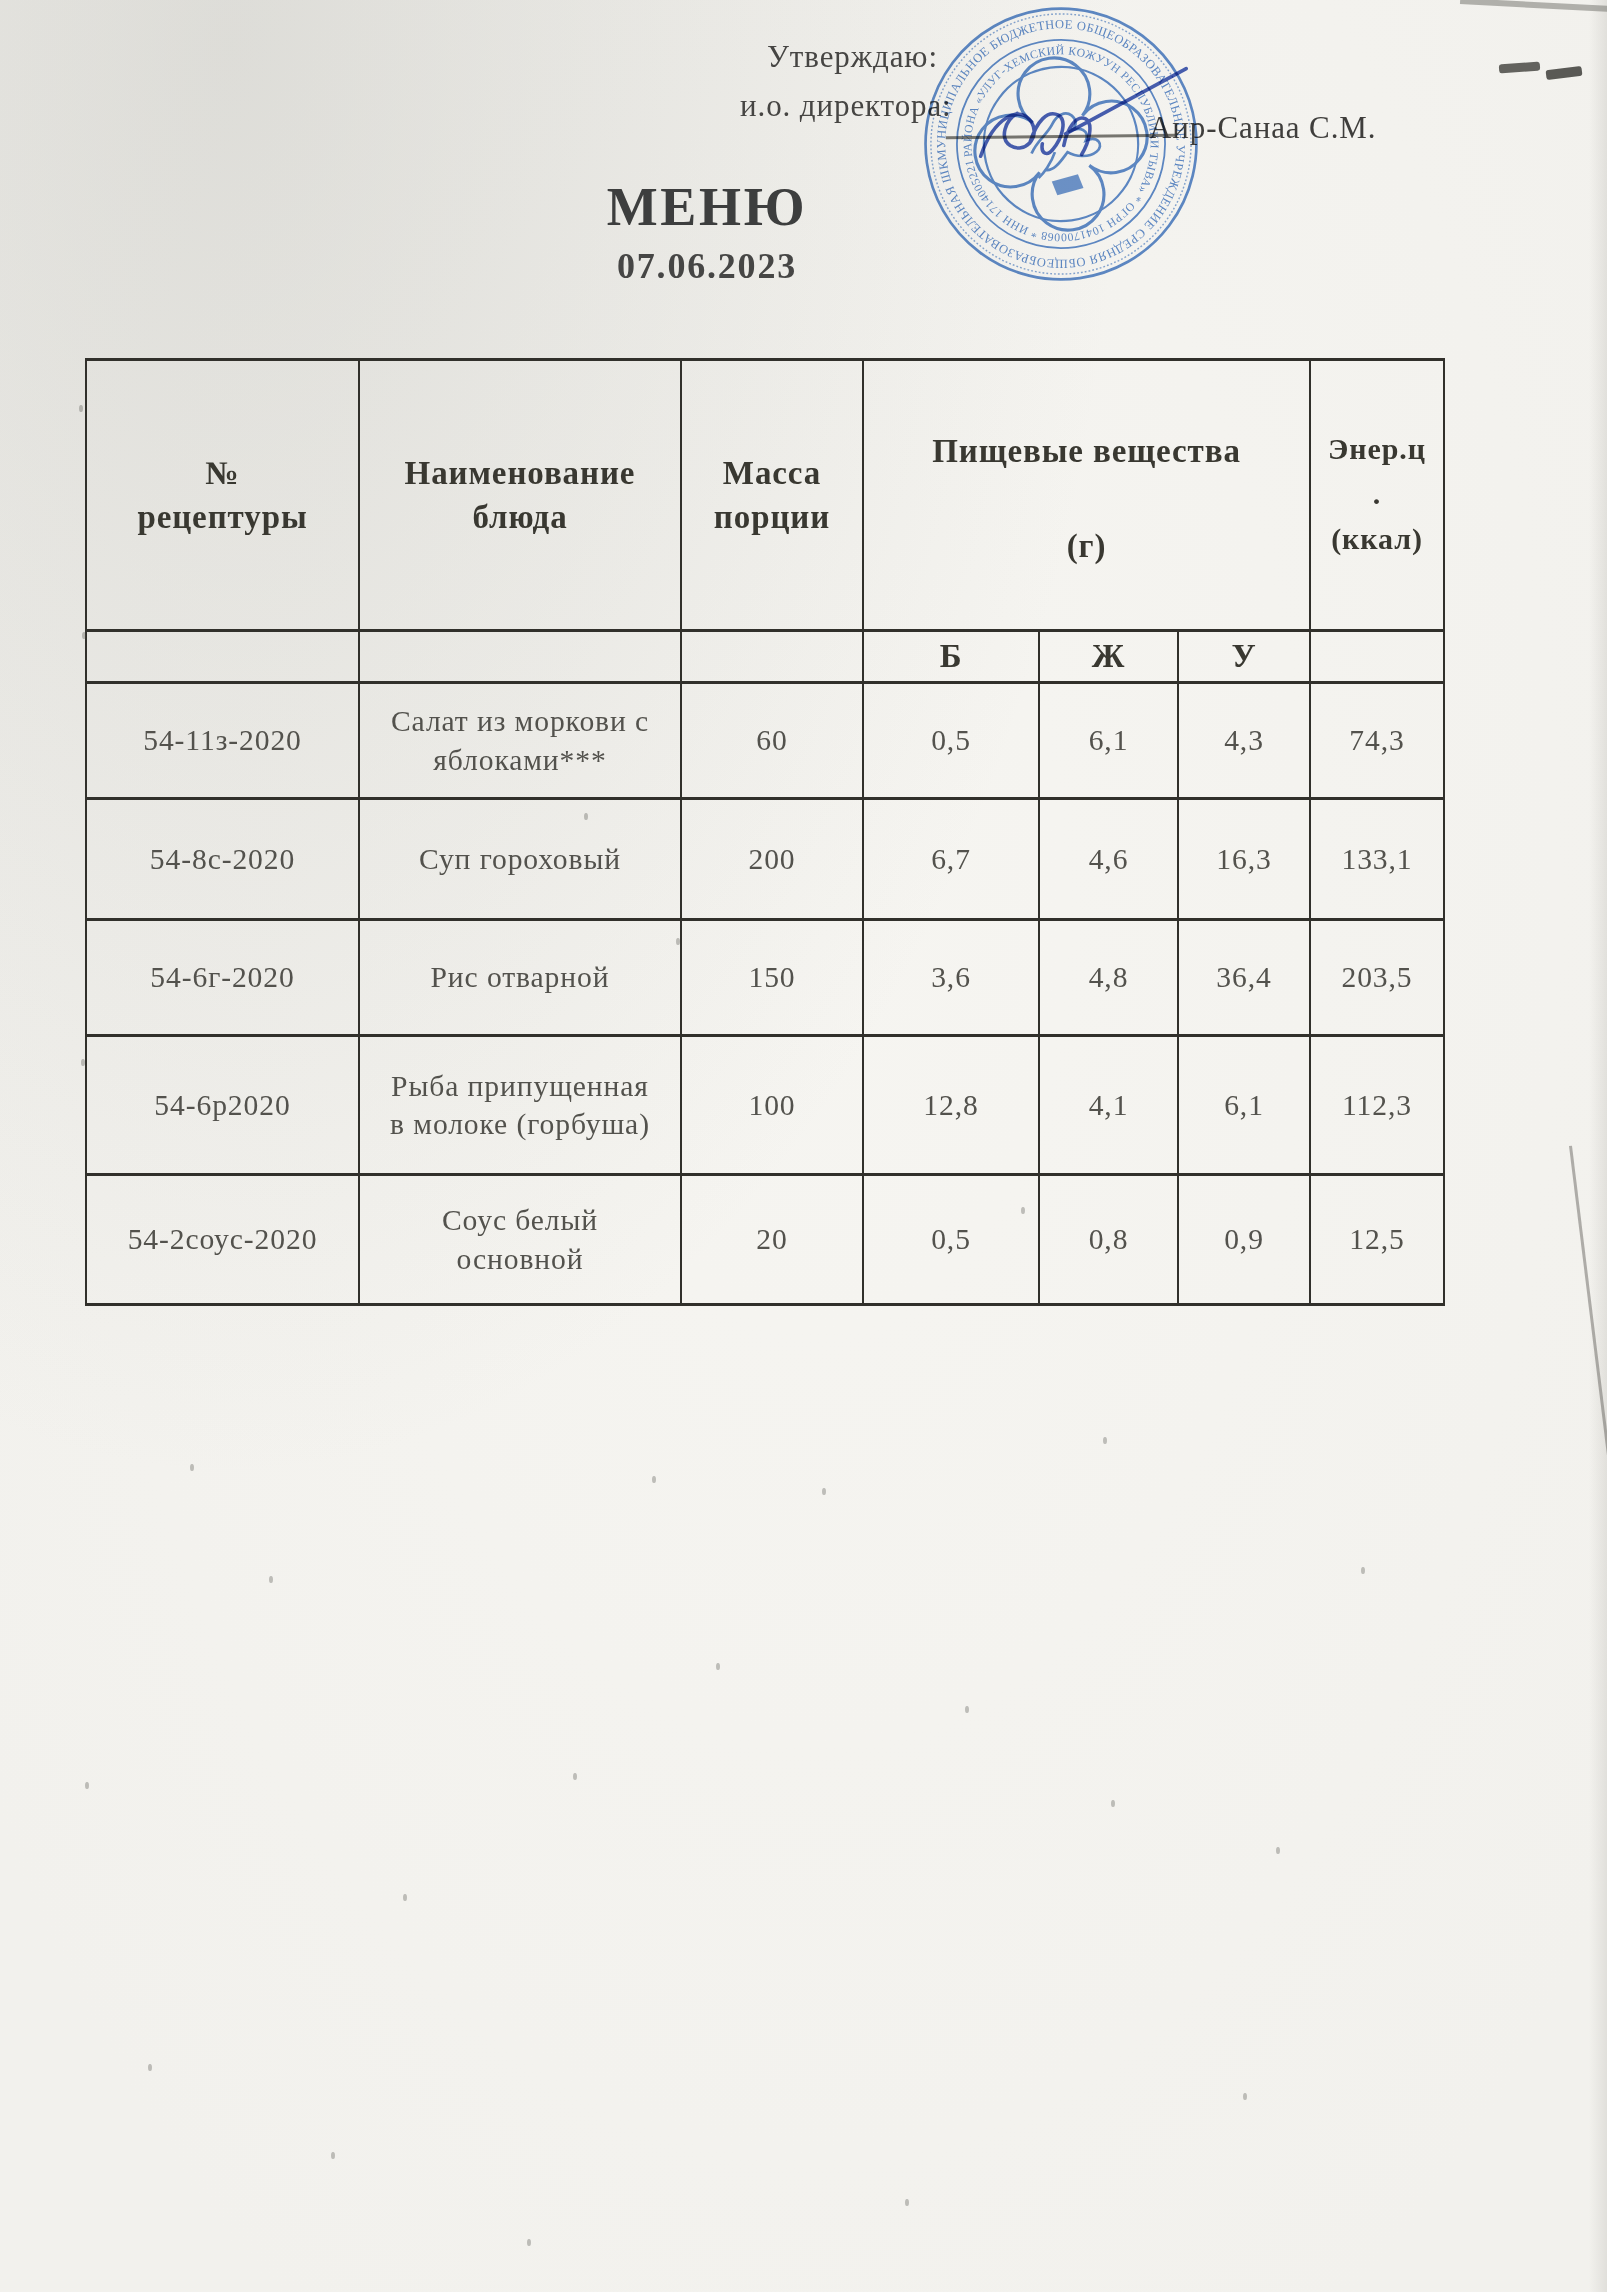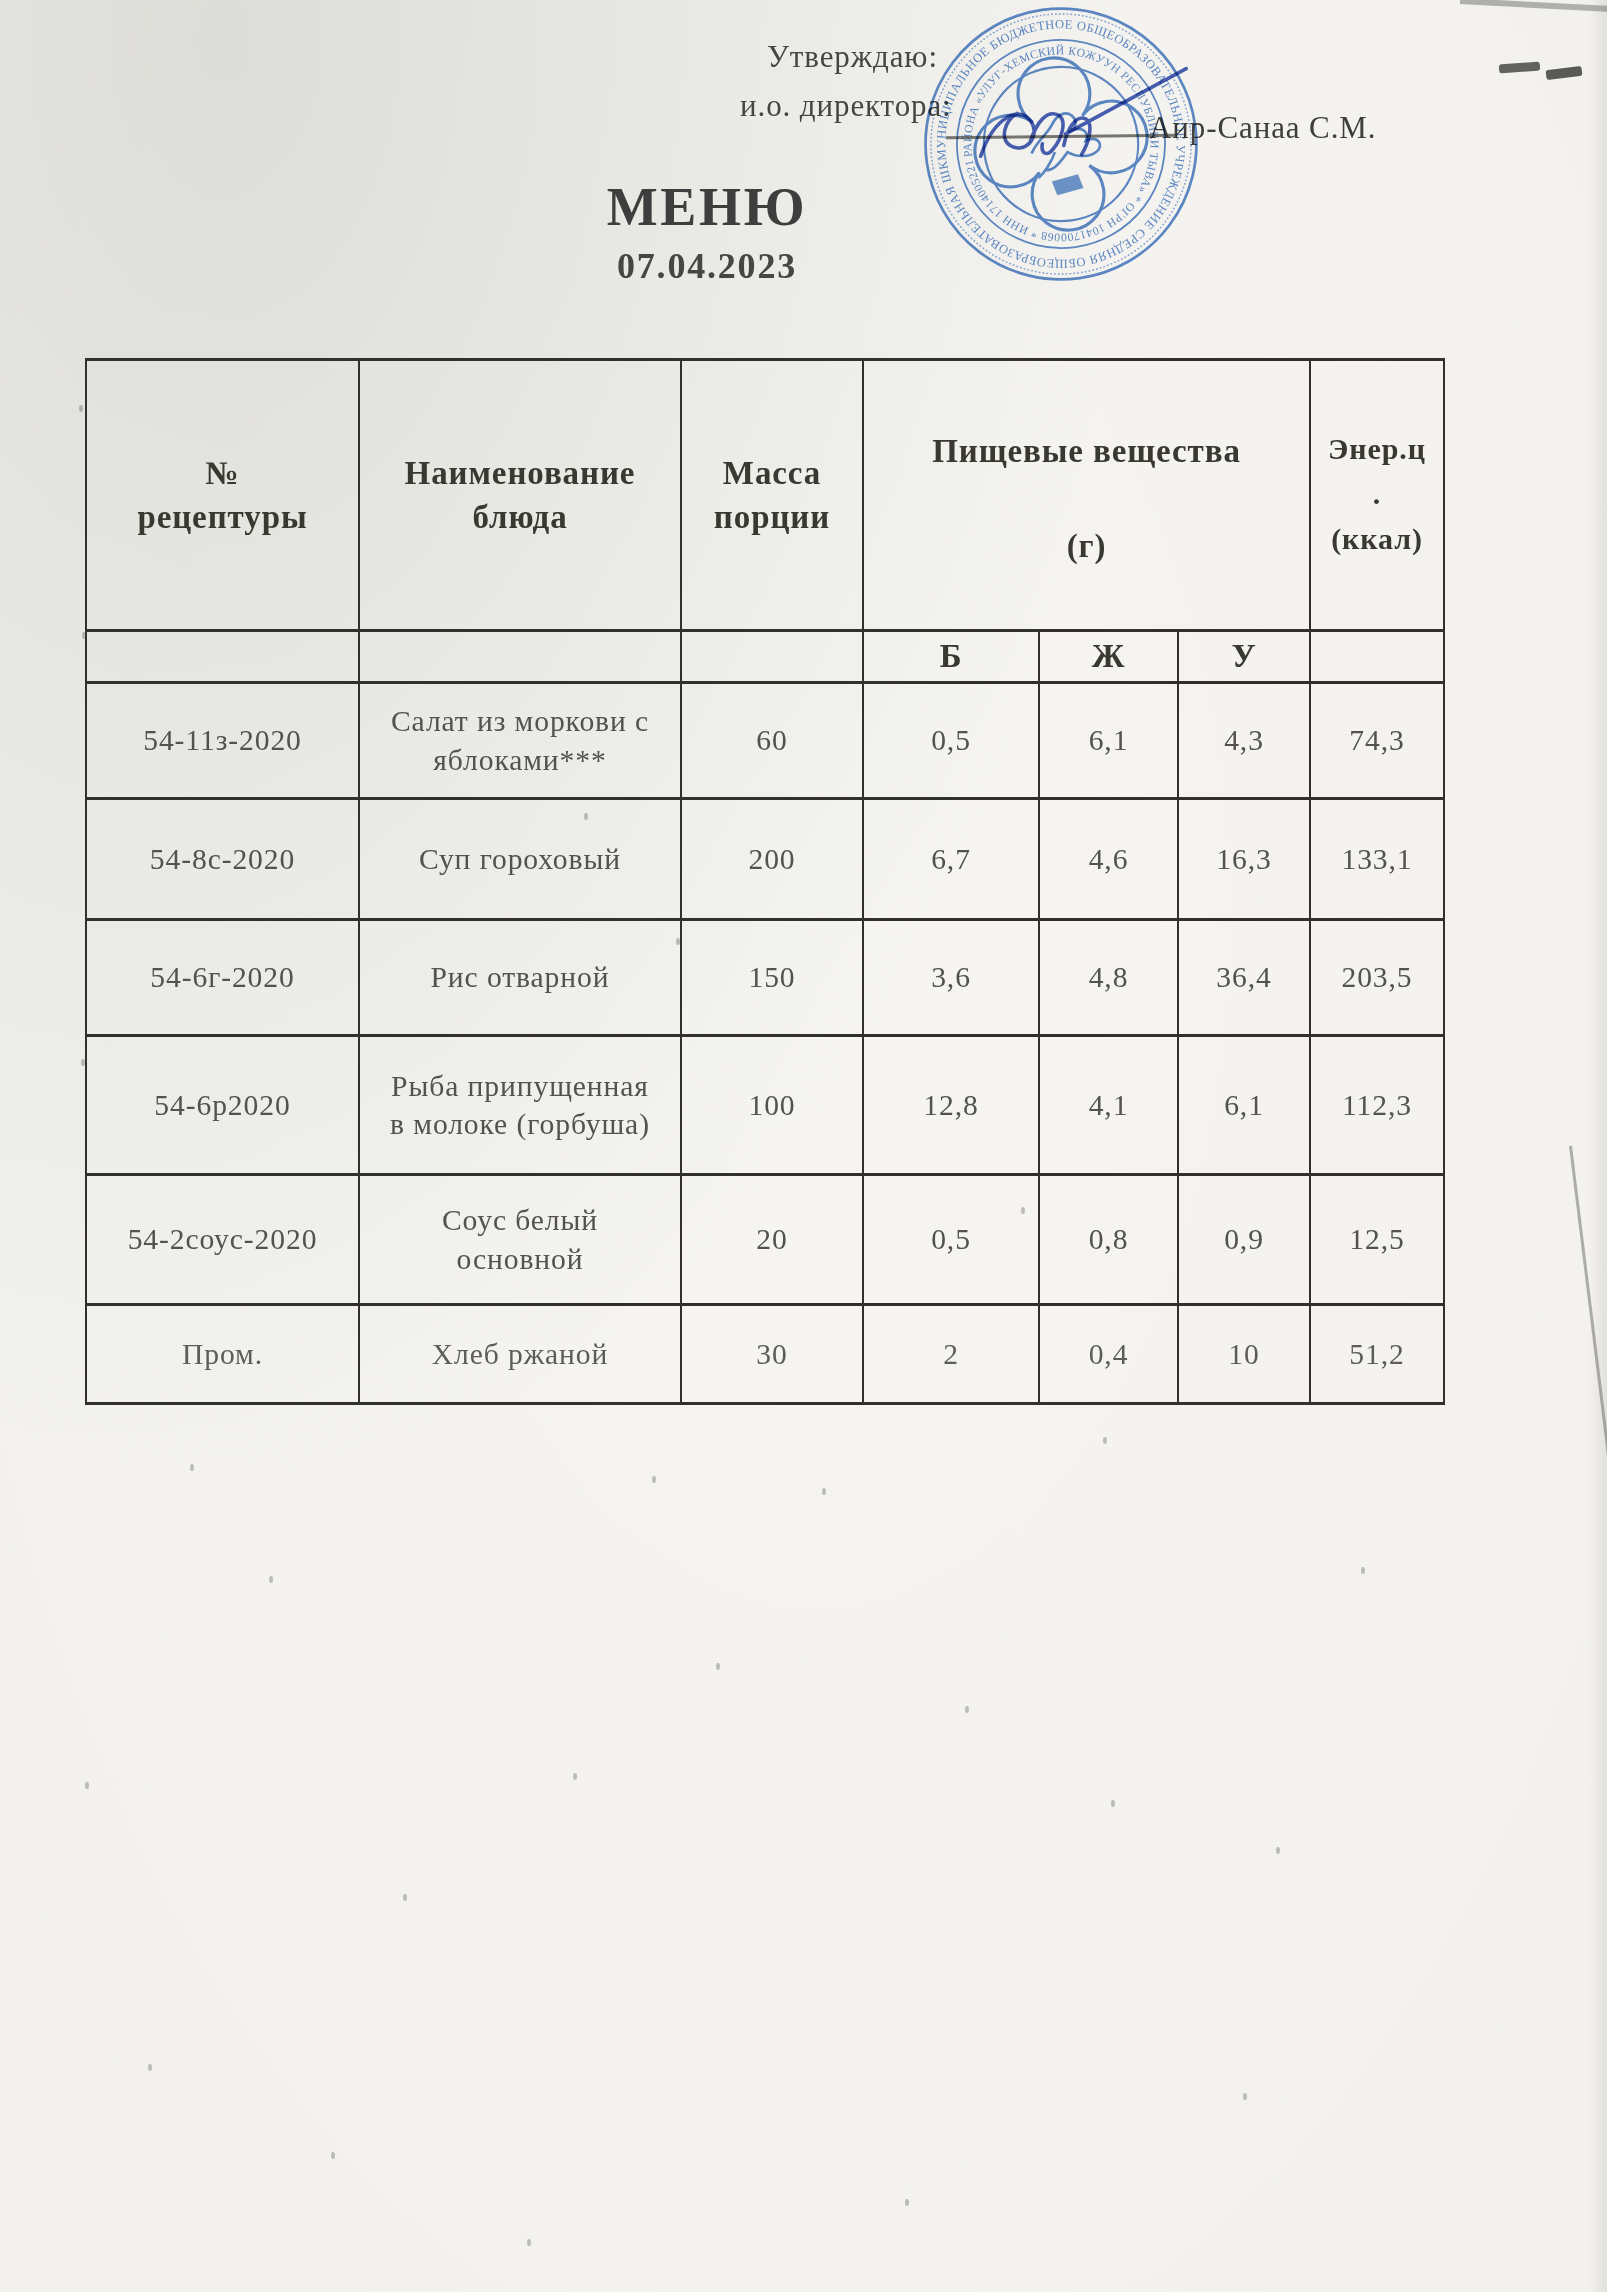--- a/index.html
+++ b/index.html
@@ -97,21 +97,21 @@
 
   <svg class="signature" viewBox="0 0 320 160">
     <path d="M 55,120 C 70,75 100,62 112,82 C 122,99 104,118 88,108 C 76,100 82,80 96,72
              M 110,105 C 118,80 130,68 142,74 C 152,80 146,100 136,112 C 130,120 122,118 124,106
              M 148,108 C 152,88 162,74 172,78 C 182,83 176,105 168,118
              M 150,95 L 285,22" stroke="#3f58b5" stroke-width="4" fill="none" stroke-linecap="round" opacity="0.95"></path>
   </svg>
 
   <div class="title-wrap">
     <div class="doc-title">МЕНЮ</div>
-    <div class="doc-date">07.04.2023</div>
+    <div class="doc-date">07.06.2023</div>
   </div>
 
   <table class="menu-table">
     <colgroup>
       <col style="width:273px">
         <col style="width:322px">
         <col style="width:182px">
       <col style="width:176px">
         <col style="width:139px">
         <col style="width:132px">
@@ -197,31 +197,20 @@
       <td>54-2соус-2020</td>
       <td>
             <div class="dish-cell-inner">Соус белый основной</div>
           </td>
       <td>20</td>
       <td>0,5</td>
       <td>0,8</td>
       <td>0,9</td>
       <td>12,5</td>
     </tr>
-    <tr class="r7">
-      <td>Пром.</td>
-      <td>
-            <div class="dish-cell-inner">Хлеб ржаной</div>
-          </td>
-      <td>30</td>
-      <td>2</td>
-      <td>0,4</td>
-      <td>10</td>
-      <td>51,2</td>
-    </tr>
   </tbody>
     </table>
 
   <div>
     <div class="edge-band"></div>
     <div class="edge-line"></div>
     <div class="corner-smear"></div>
     <div class="dash dash-1"></div>
     <div class="dash dash-2"></div>
     <div class="speck" style="left:79px;top:405px"></div>

